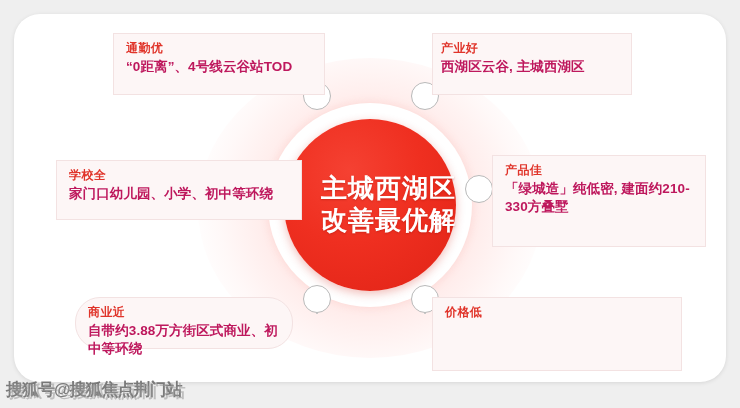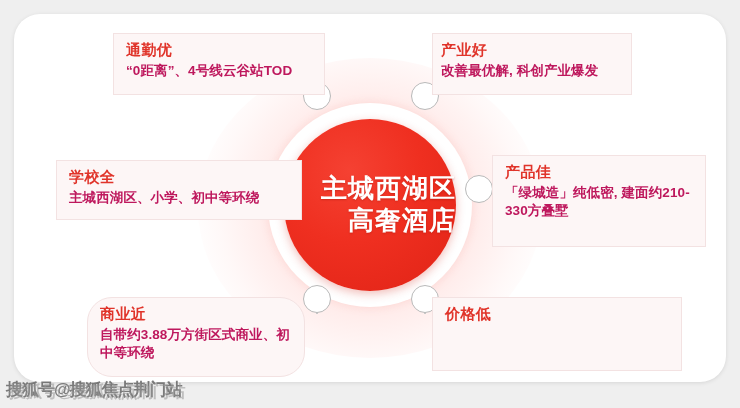--- a/index.html
+++ b/index.html
@@ -84,40 +84,40 @@
   
   .info{
     position:absolute;
     background:#fdf6f6;
     border:1px solid #f3e2e2;
     box-sizing:border-box;
     padding:7px 10px 9px 12px;
   }
   .info .title{
     color:#e0342a;
-    font-size:15px;
+    font-size:12px;
     font-weight:bold;
     line-height:1.25;
     margin-bottom:2px;
     letter-spacing:0.4px;
   }
   .info .body{
     color:#be185d;
     font-size:13.5px;
     font-weight:bold;
     line-height:1.33;
     letter-spacing:0.1px;
   }
 
   
   #card-commute{left:113px;top:33px;width:212px;height:62px;}
   #card-industry{left:432px;top:33px;width:200px;height:62px;padding-left:8px;}
   #card-school  {left:28px; top:160px;width:246px;height:60px;margin-left:28px;}
   #card-product {left:492px;top:155px;width:214px;height:92px;}
-  #card-biz     {left:87px; top:297px;width:218px;height:80px;border-radius:25px;}
+  #card-biz     {left:75px; top:297px;width:218px;height:52px;border-radius:25px;}
   #card-price   {left:432px;top:297px;width:250px;height:74px;}
 
   
   .watermark{
     position:absolute;
     left:6px;top:378px;
     font-size:17px;
     font-weight:bold;
     color:#555555;
     opacity:0.75;
@@ -144,43 +144,43 @@
   <div class="stub" style="left:316px;top:95px;width:1.5px;height:12px;"></div>
   <div class="stub" style="left:424px;top:95px;width:1.5px;height:12px;"></div>
   <div class="stub" style="left:274px;top:189px;width:12px;height:1.5px;"></div>
   <div class="stub" style="left:478px;top:189px;width:14px;height:1.5px;"></div>
   <div class="stub" style="left:316px;top:300px;width:1.5px;height:14px;"></div>
   <div class="stub" style="left:424px;top:300px;width:1.5px;height:14px;"></div>
 
   <div class="hub-ring"></div>
   <div class="hub">
     <div class="hub-line">主城西湖区</div>
-    <div class="hub-line">高奢酒店</div>
+    <div class="hub-line">改善最优解</div>
   </div>
 
   <div class="node" style="left:303px;top:82px;"></div>
   <div class="node" style="left:411px;top:82px;"></div>
   <div class="node" style="left:261px;top:175px;"></div>
   <div class="node" style="left:465px;top:175px;"></div>
   <div class="node" style="left:303px;top:285px;"></div>
   <div class="node" style="left:411px;top:285px;"></div>
 
   <div class="info" id="card-commute">
     <div class="title">通勤优</div>
     <div class="body">“0距离”、4号线云谷站TOD</div>
   </div>
 
   <div class="info" id="card-industry">
     <div class="title">产业好</div>
-    <div class="body">改善最优解, 科创产业爆发</div>
+    <div class="body">西湖区云谷, 主城西湖区</div>
   </div>
 
   <div class="info" id="card-school">
     <div class="title">学校全</div>
-    <div class="body">主城西湖区、小学、初中等环绕</div>
+    <div class="body">家门口幼儿园、小学、初中等环绕</div>
   </div>
 
   <div class="info" id="card-product">
     <div class="title">产品佳</div>
     <div class="body">「绿城造」纯低密, 建面约210-330方叠墅</div>
   </div>
 
   <div class="info" id="card-biz">
     <div class="title">商业近</div>
     <div class="body">自带约3.88万方街区式商业、初中等环绕</div>

